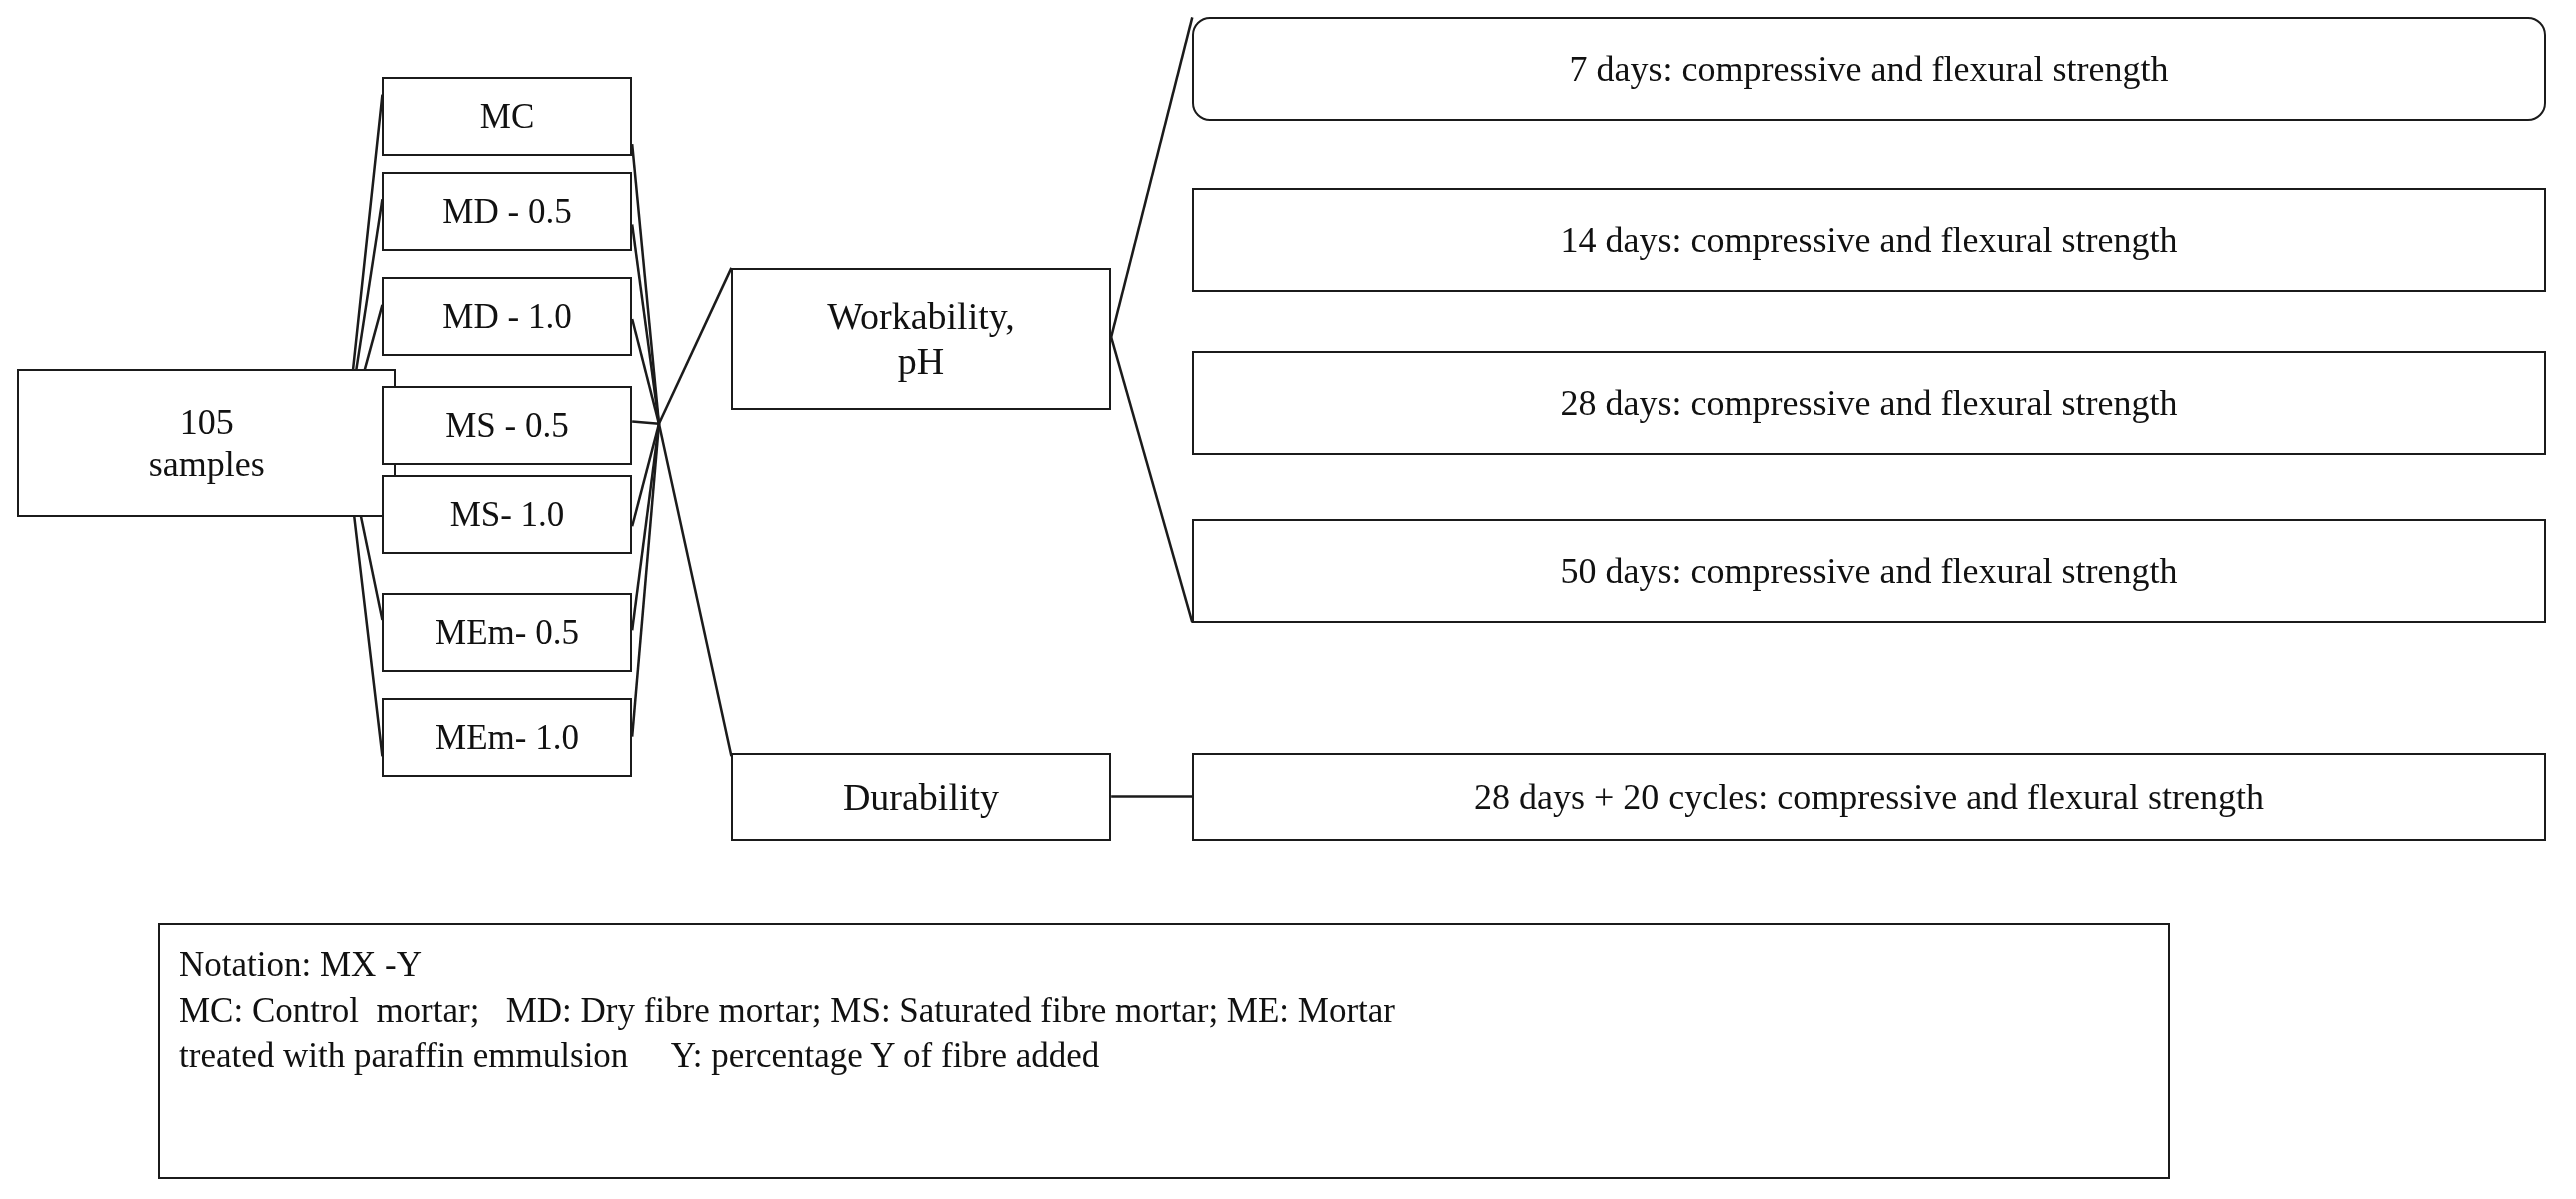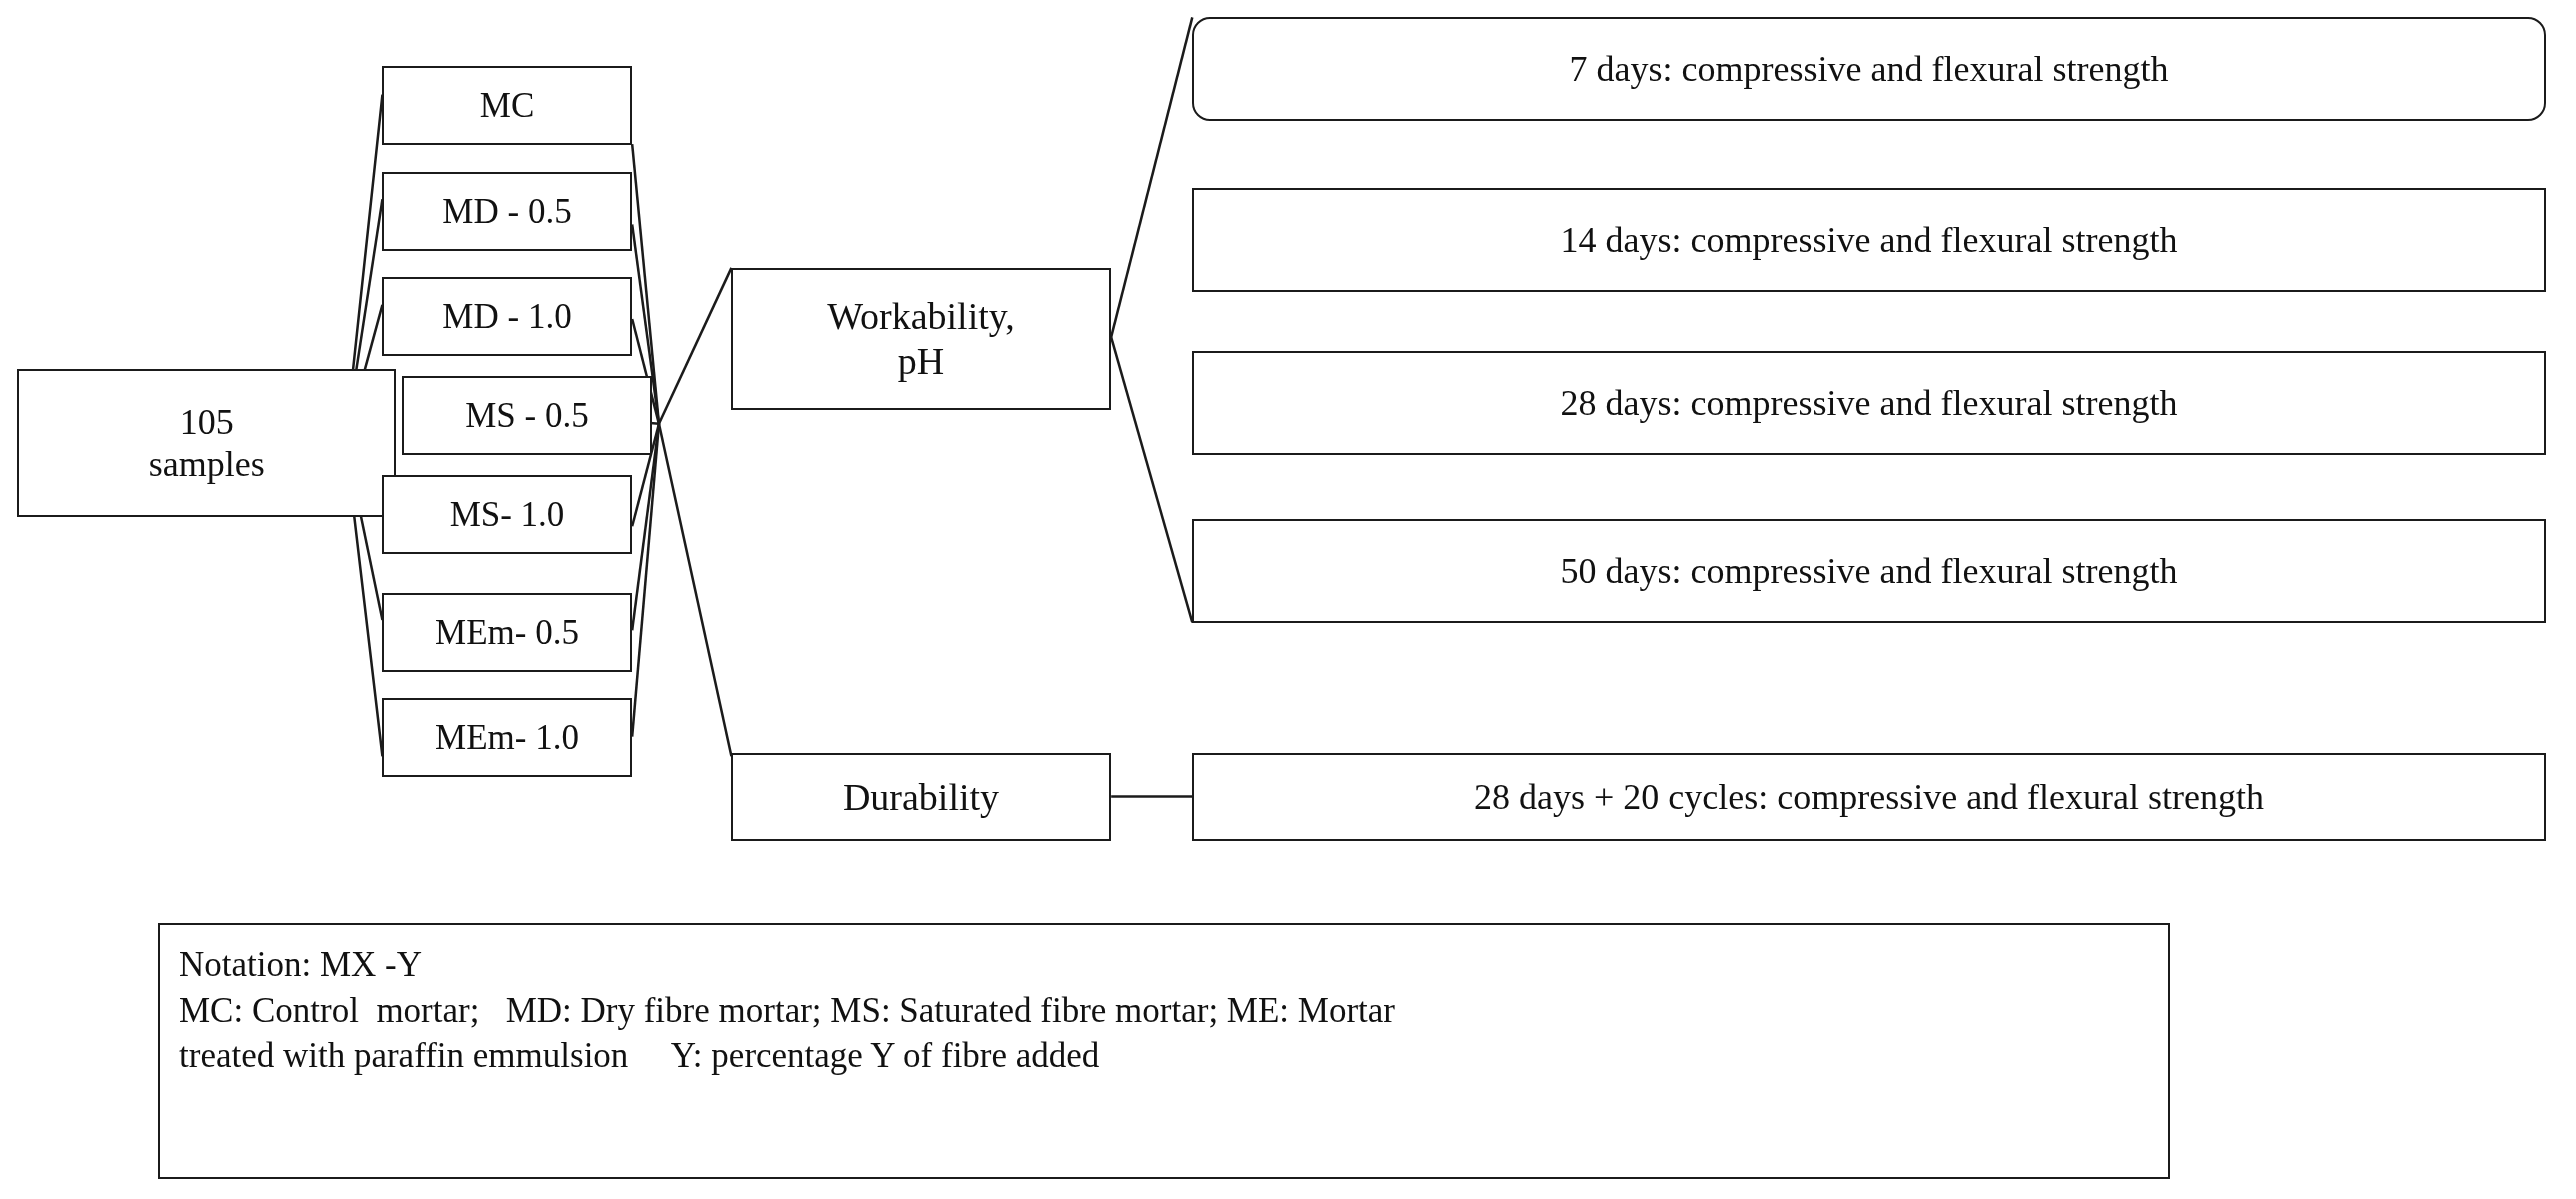--- a/index.html
+++ b/index.html
@@ -44,24 +44,24 @@
     font-size: 36px;
   }
 
   
   .sample-node {
     left: 382px;
     width: 250px;
     height: 79px;
     font-size: 35px;
   }
-  .sample-0 { top: 66px; justify-content: center; }
+  .sample-0 { top: 77px; justify-content: center; }
   .sample-1 { top: 172px; }
   .sample-2 { top: 277px; }
-  .sample-3 { top: 376px; margin-left: 20px; }
+  .sample-3 { top: 386px; }
   .sample-4 { top: 475px; }
   .sample-5 { top: 593px; }
   .sample-6 { top: 698px; }
 
   
   #stage-workability {
     left: 731px;
     top: 268px;
     width: 380px;
     height: 142px;

